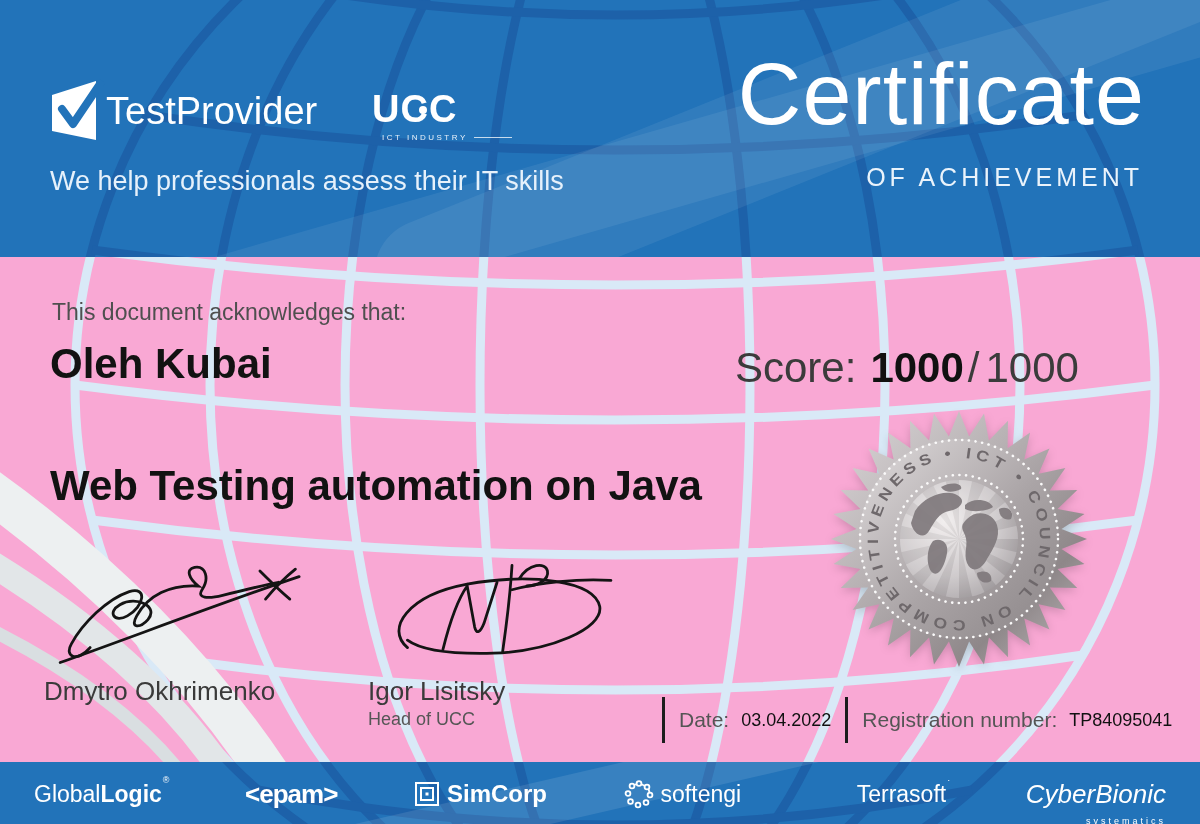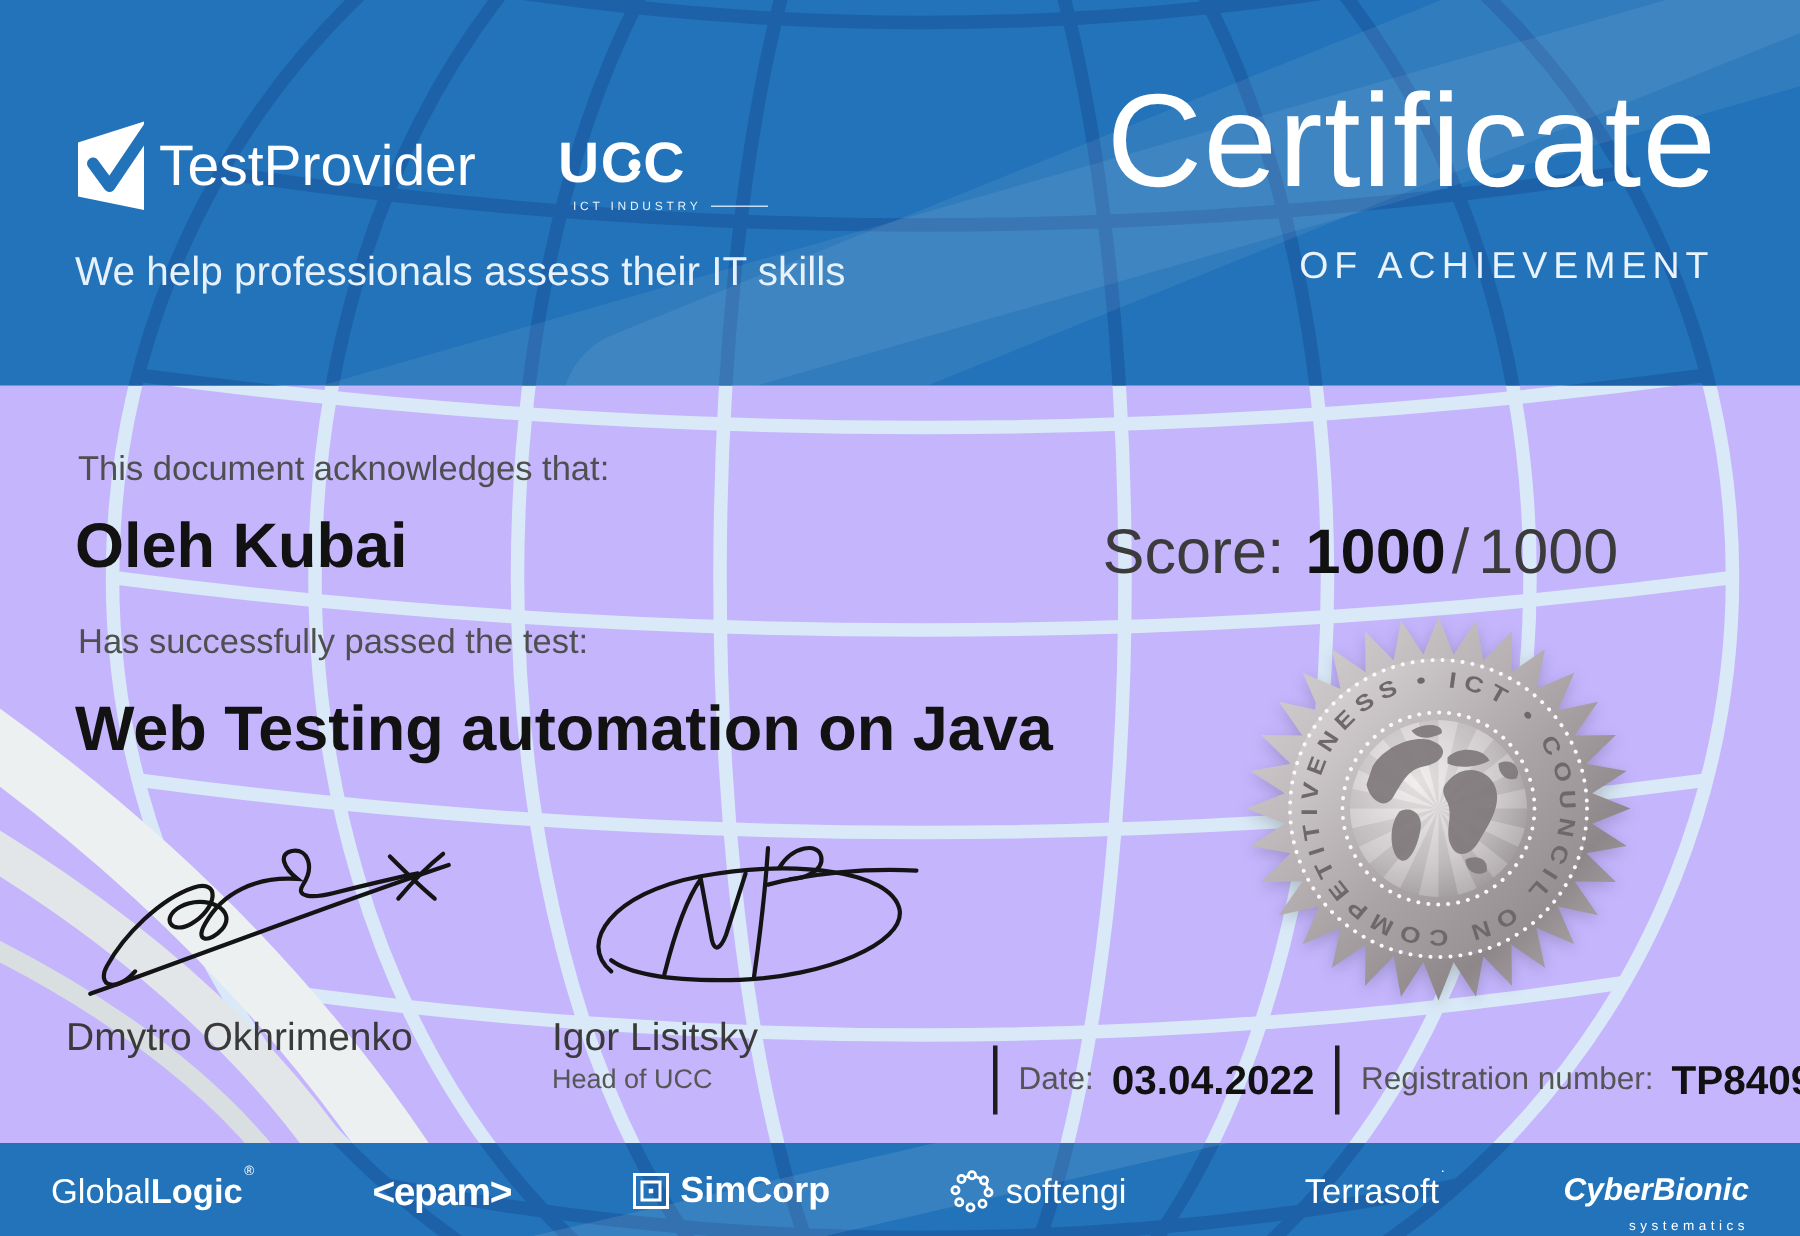--- a/index.html
+++ b/index.html
@@ -1,19 +1,19 @@
 <!DOCTYPE html>
 <html><head>
 <meta charset="utf-8">
 <style>
   * { margin:0; padding:0; box-sizing:border-box; }
   html,body { background:#555; }
   .certificate {
     position:relative; width:1200px; height:824px; margin:0 auto;
-    background:#c4b5fd; overflow:hidden;
+    background:#f9a8d4; overflow:hidden;
     font-family:"Liberation Sans","DejaVu Sans",sans-serif;
     -webkit-font-smoothing:antialiased;
   }
   svg { display:block; }
 
   
   .wm { position:absolute; left:0; top:0; width:1200px; height:824px; pointer-events:none; }
   .wm-light { color:#d9e9f7; z-index:0; }
   .wm-dark  { color:#1d61a9; }
 
@@ -88,21 +88,21 @@
   .sig-name  { font-size:26px; color:#3a3a3a; font-weight:400; margin-top:6px; }
   .sig-title { font-size:18px; color:#565656; font-weight:300; margin-top:2px; }
 
   
   .meta-row {
     position:absolute; left:662px; top:696px; height:48px;
     display:flex; align-items:center; white-space:nowrap;
   }
   .meta-bar { width:3px; height:46px; background:#1d1d1d; }
   .meta-label { font-size:21px; color:#555; font-weight:300; margin:0 12px 0 14px; }
-  .meta-value { font-size:27px; color:#111; font-weight:700; }
+  .meta-value { font-size:18px; color:#111; font-weight:400; }
   .bar2 { margin-left:14px; }
 
   
   .footer {
     position:absolute; left:0; top:762px; width:1200px; height:62px;
     background:#2273b9; overflow:hidden; z-index:1;
   }
   .footer .wm { top:-762px; }
   .sw3 { width:1400px; height:44px; left:-100px; top:6px; transform:rotate(-13deg);
          background:rgba(255,255,255,.10); }
@@ -122,21 +122,21 @@
   .p-luxoft { position:relative; font-size:21px; font-weight:700; letter-spacing:1px;
               padding:10px 0; }
   .chev { position:absolute; left:46px; width:8px; height:8px;
           border-left:2.5px solid #fff; border-top:2.5px solid #fff; }
   .chev-up   { top:-1px;  transform:rotate(45deg); }
   .chev-down { bottom:-1px; transform:rotate(225deg); }
   .p-simcorp .nm { font-size:24px; font-weight:700; }
   .p-softengi .nm { font-size:23px; font-weight:400; }
   .p-terrasoft { font-size:23px; font-weight:300;margin-left:39px; }
   .p-cyber { display:flex; flex-direction:column; align-items:flex-end; }
-  .p-cyber .nm { font-size:21px; font-weight:700; font-style:italic;margin-top:16px; }
+  .p-cyber .nm { font-size:26px; font-weight:400; font-style:italic;margin-top:16px; }
   .p-cyber .sb { font-size:9px; letter-spacing:3px; margin-top:-1px; }
 </style>
 </head>
 <body>
 
 <div class="certificate">
 
   <svg width="0" height="0" style="position:absolute" aria-hidden="true">
     <defs>
       <g id="graticule" fill="none" stroke="currentColor" stroke-width="9">
@@ -192,21 +192,20 @@
       <div class="tagline">We help professionals assess their IT skills</div>
 
       <div class="cert-title">Certificate</div>
       <div class="cert-sub">OF ACHIEVEMENT</div>
     </div>
   </div>
 
   <div class="content">
     <div class="ack-label">This document acknowledges that:</div>
     <div class="recipient">Oleh Kubai</div>
-    <div class="passed-label">Has successfully passed the test:</div>
     <div class="test-name">Web Testing automation on Java</div>
 
     <div class="score-row">
       <span>Score:</span><span class="score-value">1000</span><span class="score-div">/</span><span class="score-max">1000</span>
     </div>
 
     <svg class="seal" viewBox="-131 -131 262 262">
       <defs>
         <linearGradient id="gBurst" x1="0" y1="0" x2="1" y2="1">
           <stop offset="0" stop-color="#dcd8d9"></stop>

